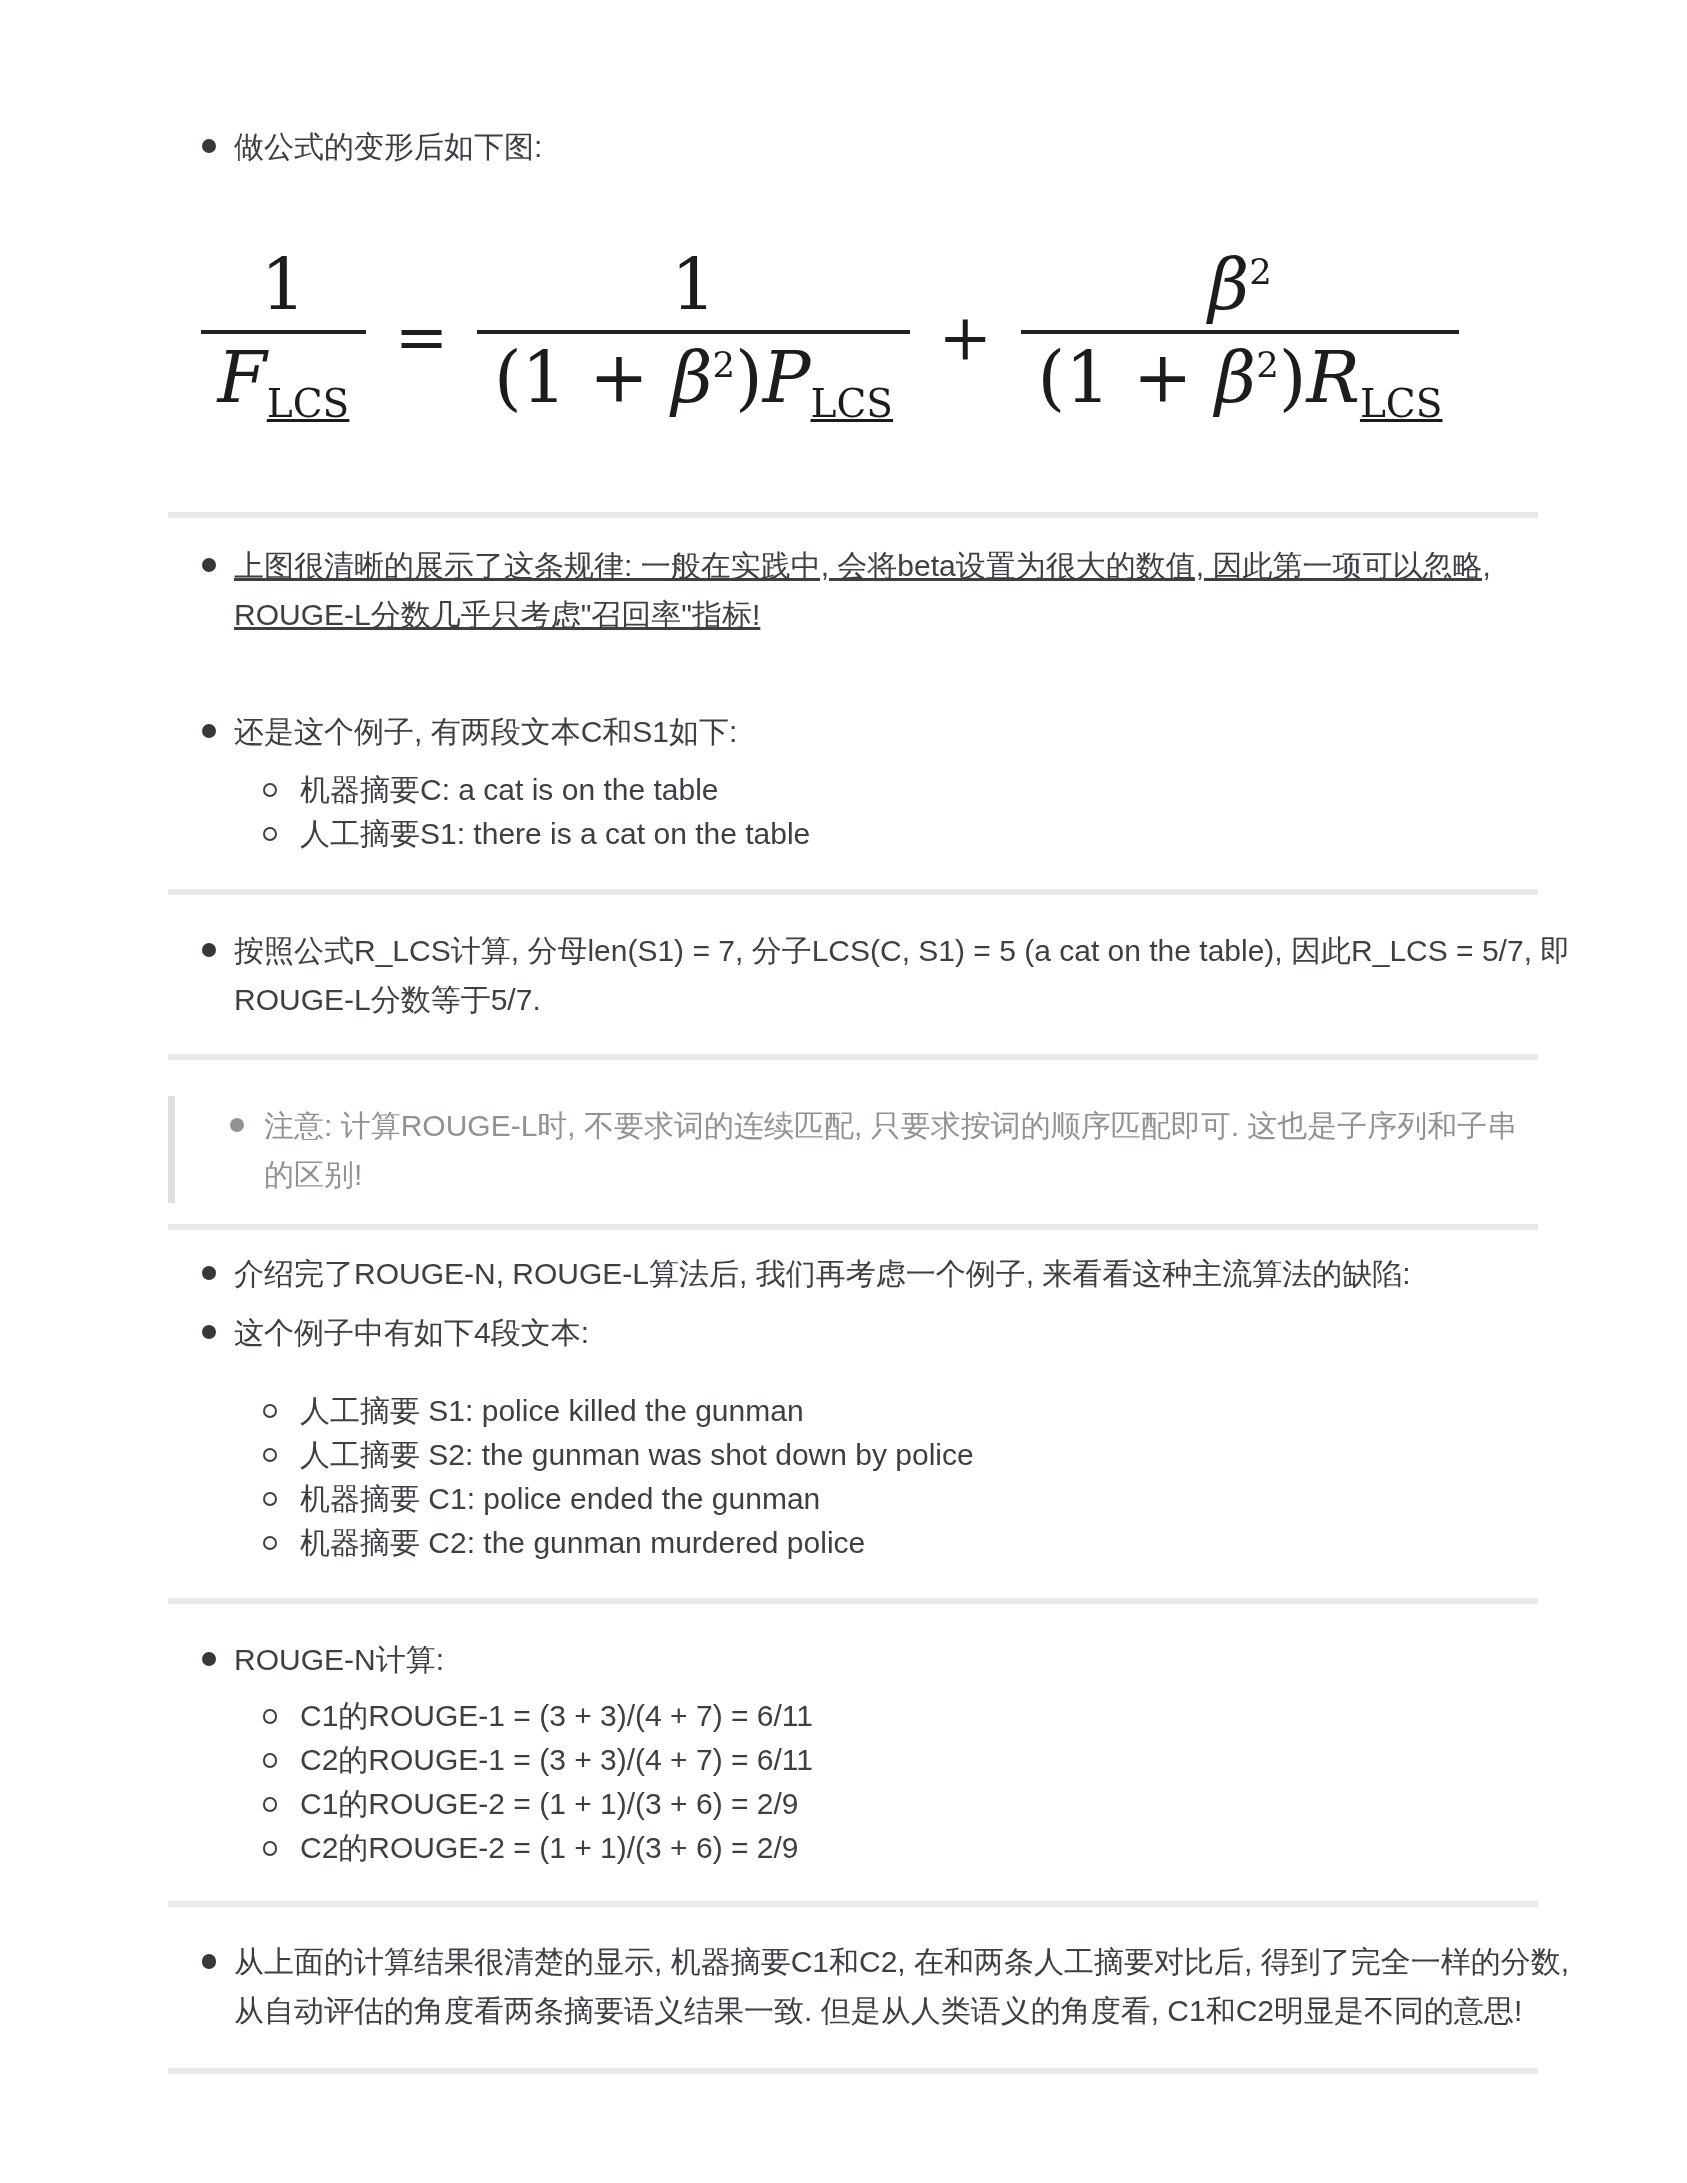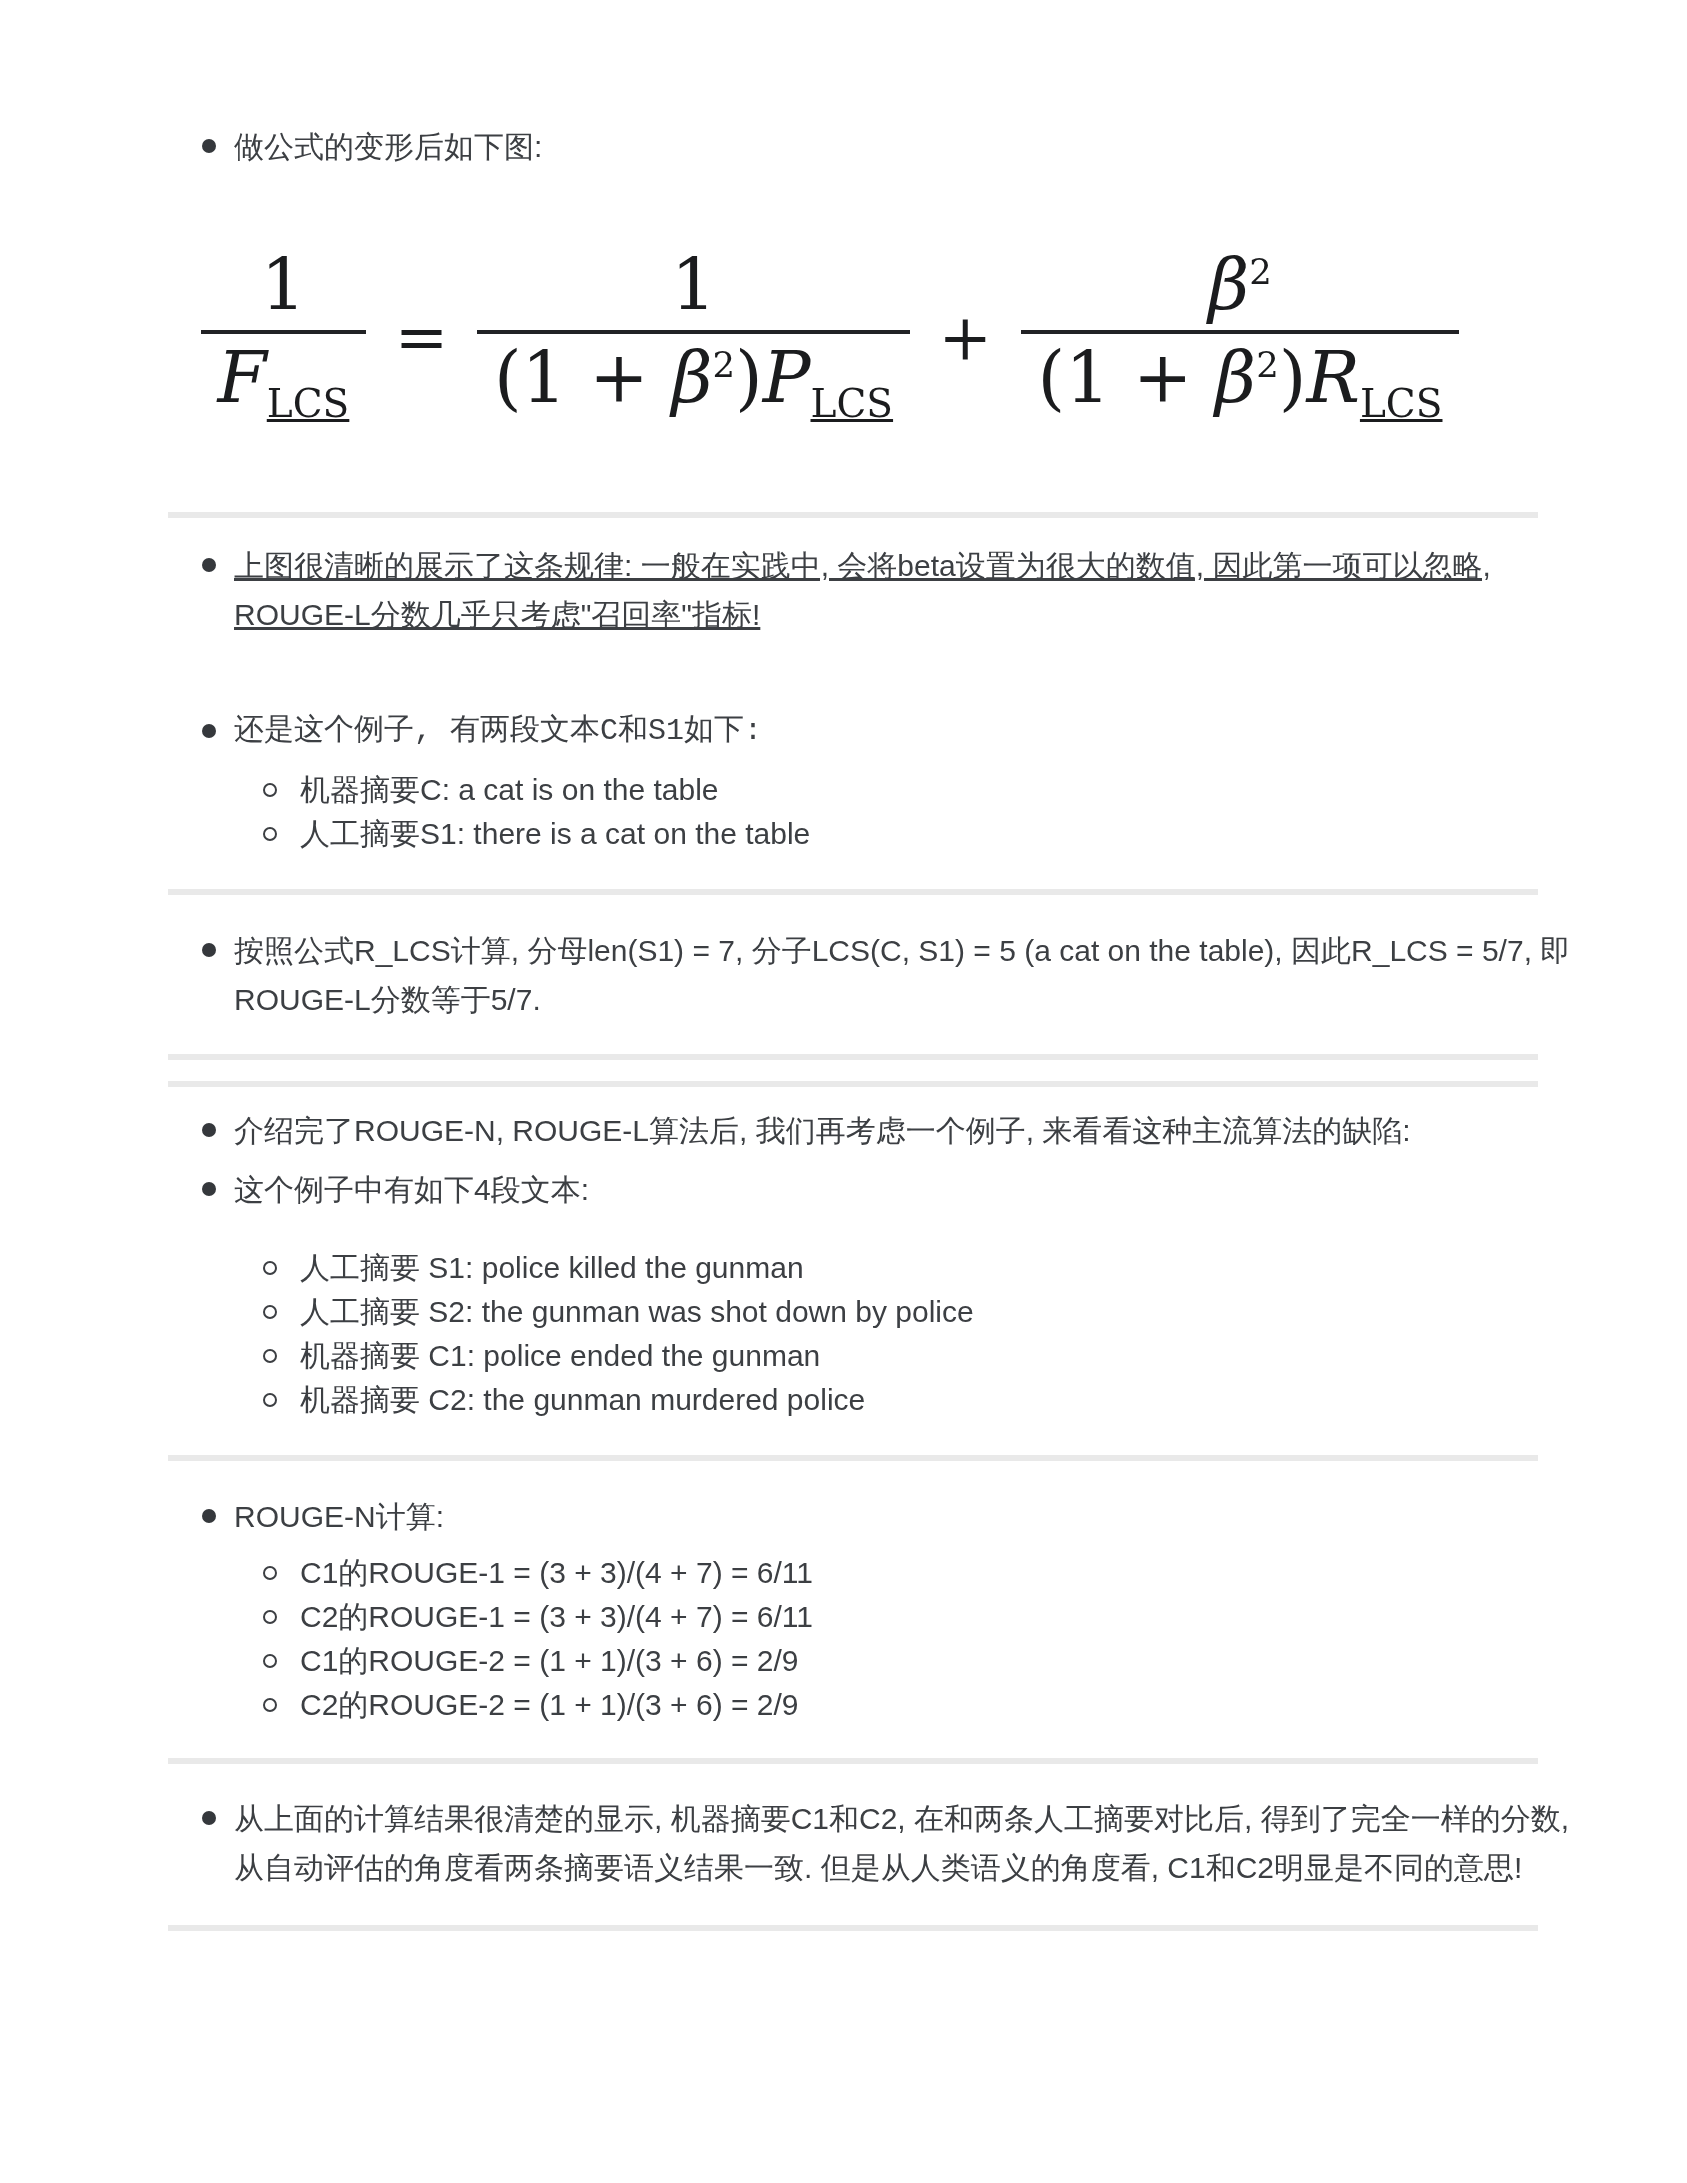--- a/index.html
+++ b/index.html
@@ -62,21 +62,21 @@
   .formula i { font-style:italic; }
   .formula sub { font-size:0.55em;text-decoration:underline; }
   .formula sup { font-size:0.5em; }
   .op { font-size:0.9em; }
 
   
   .m-b1   { margin-top:110px; }
   .m-form { margin-top:62px; }
   .m-d1   { margin-top:72px; }
   .m-p2   { margin-top:22.6px;text-decoration:underline; }
-  .m-b3   { margin-top:68px;font-family:Liberation Mono, monospace; }
+  .m-b3   { margin-top:68px; }
   .m-ul1  { margin-top:12px; }
   .m-d2   { margin-top:33px; }
   .m-p4   { margin-top:31px; }
   .m-d3   { margin-top:30px; }
   .m-note { margin-top:36px; }
   .m-d4   { margin-top:21px; }
   .m-b5   { margin-top:19px; }
   .m-b6   { margin-top:10px; }
   .m-ul2  { margin-top:32px; }
   .m-d5   { margin-top:33px; }
@@ -142,20 +142,25 @@
   <div class="hr m-d2"></div>
 
   <div class="li1 m-p4">
     <span class="marker"></span>
     <span class="line">按照公式R_LCS计算, 分母len(S1) = 7, 分子LCS(C, S1) = 5 (a cat on the table), 因此R_LCS = 5/7, 即</span>
     <span class="line">ROUGE-L分数等于5/7.</span>
   </div>
 
   <div class="hr m-d3"></div>
 
+  <div class="note m-note">
+    <span class="marker"></span>
+    <span class="nline">注意: 计算ROUGE-L时, 不要求词的连续匹配, 只要求按词的顺序匹配即可. 这也是子序列和子串</span>
+    <span class="nline">的区别!</span>
+  </div>
 
   <div class="hr m-d4"></div>
 
   <div class="li1 m-b5">
     <span class="marker"></span>
     <span class="line">介绍完了ROUGE-N, ROUGE-L算法后, 我们再考虑一个例子, 来看看这种主流算法的缺陷:</span>
   </div>
 
   <div class="li1 m-b6">
     <span class="marker"></span>

